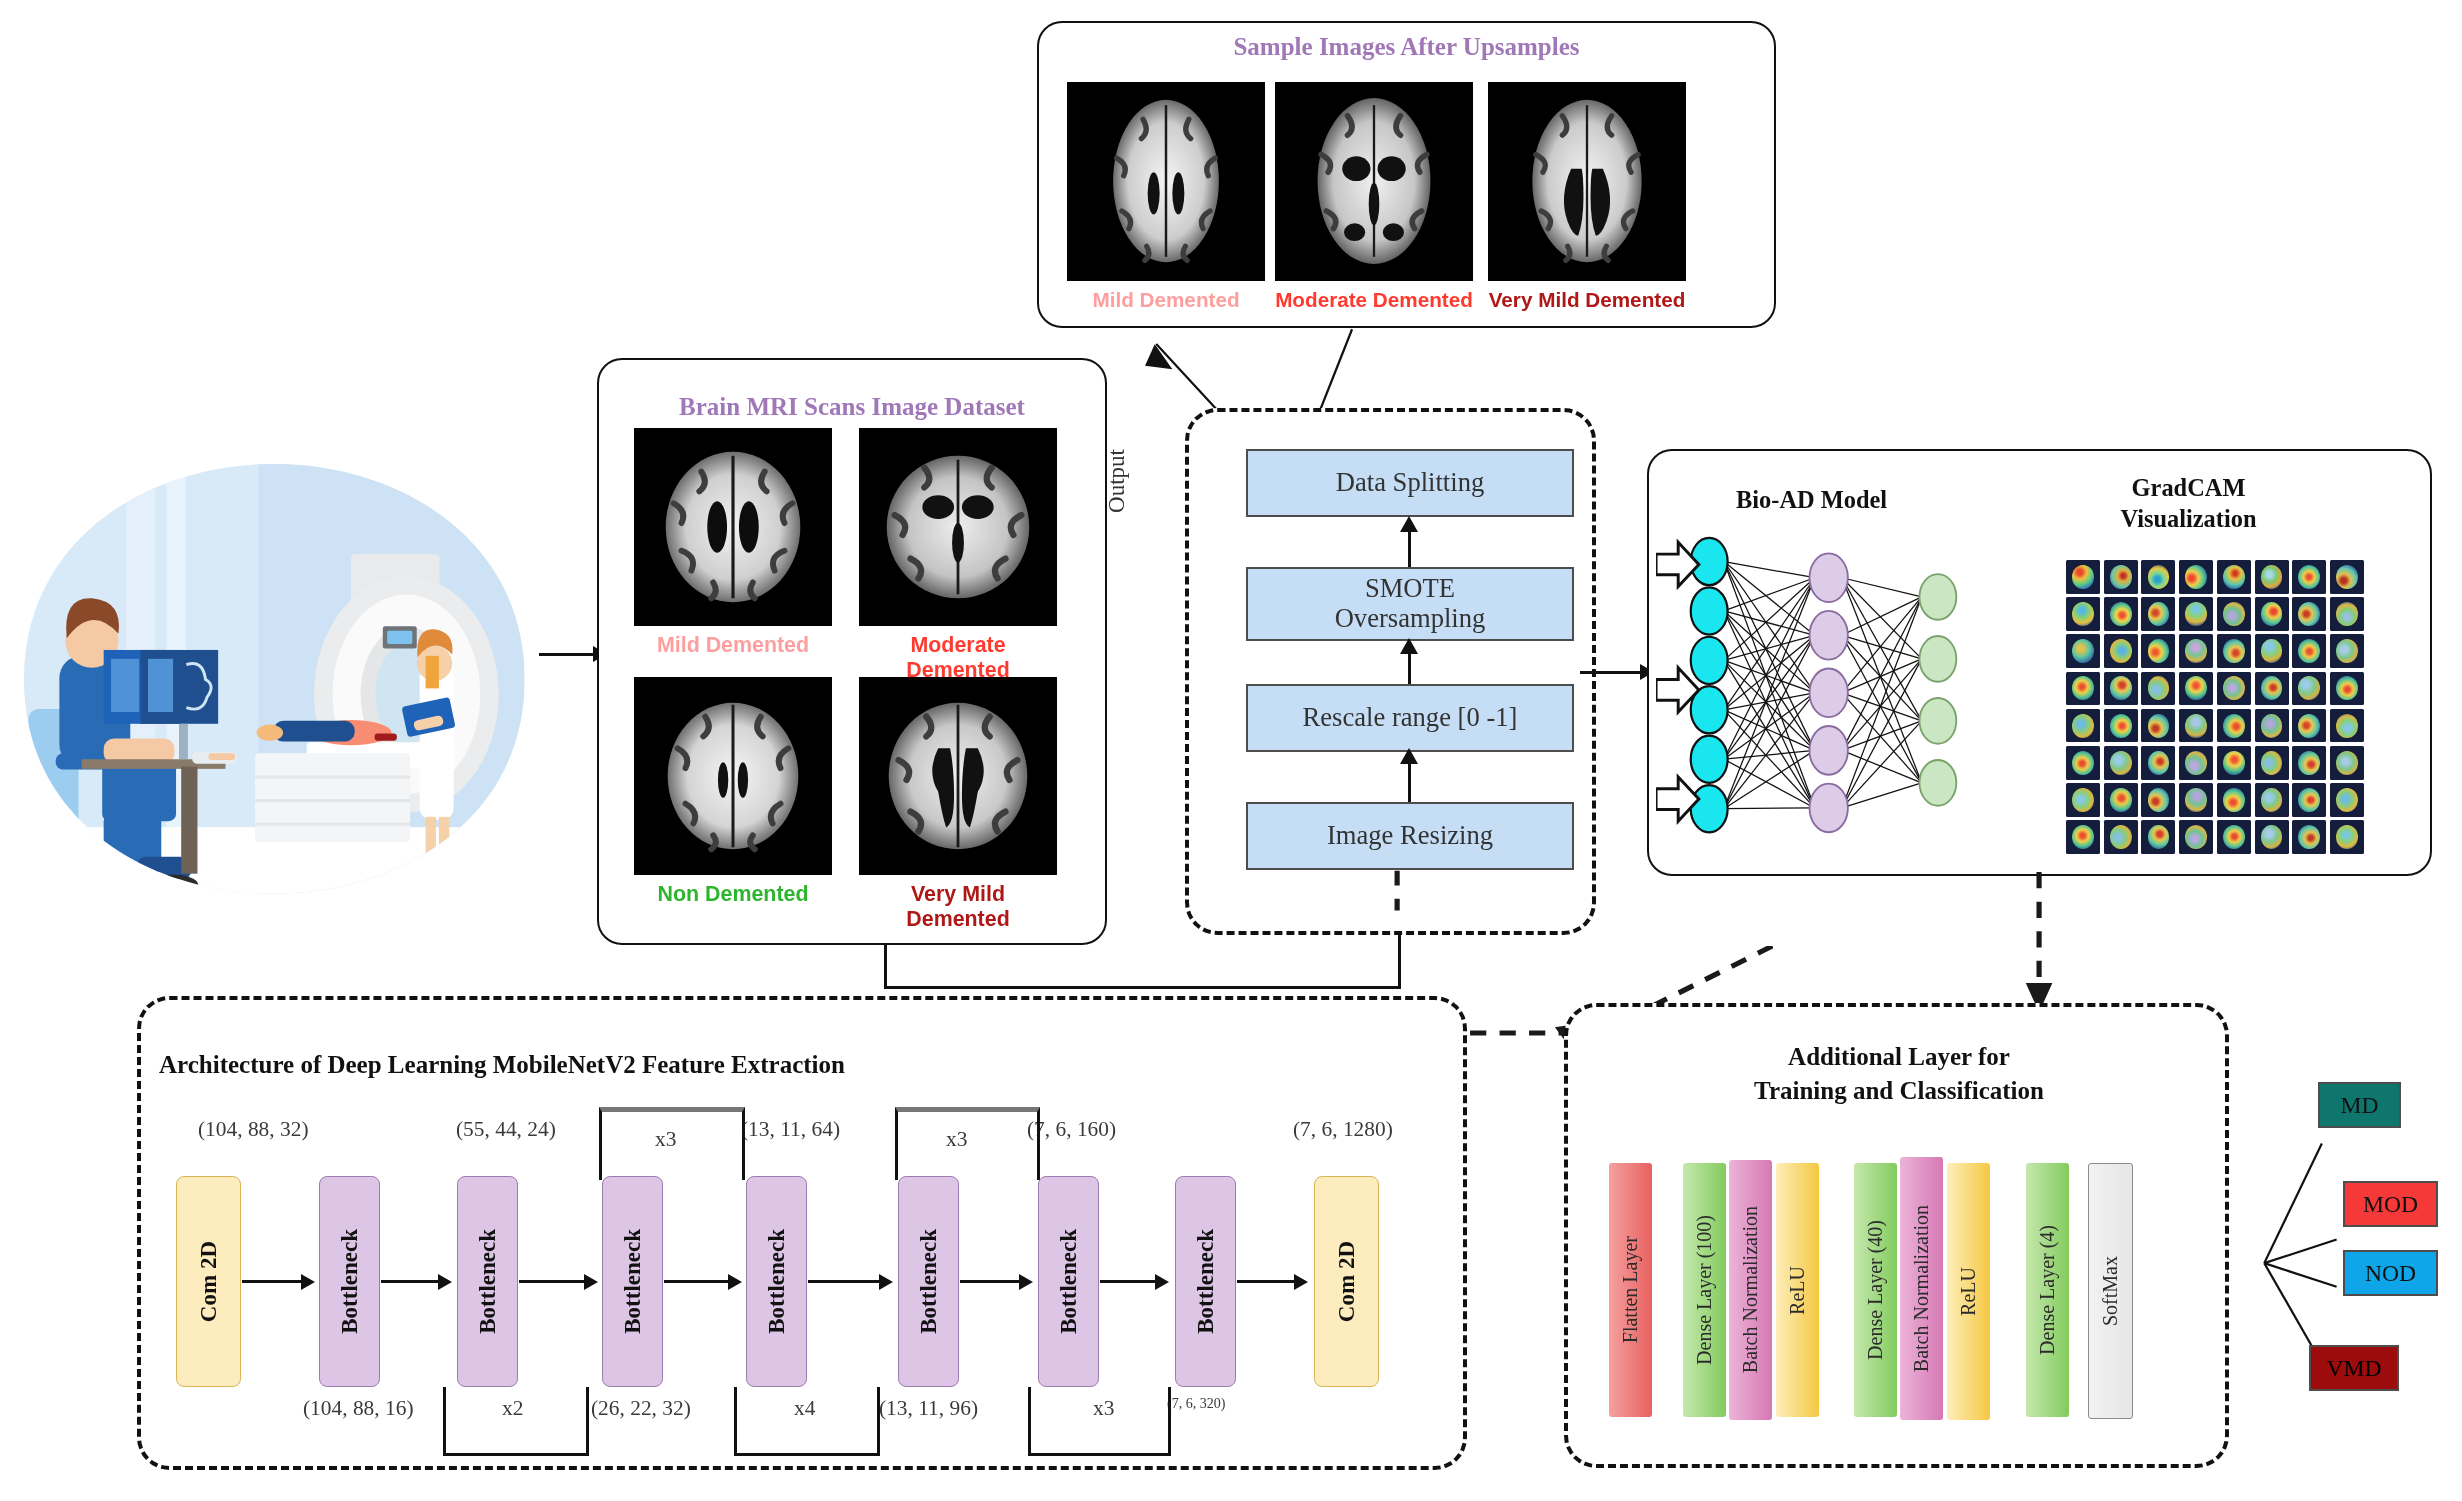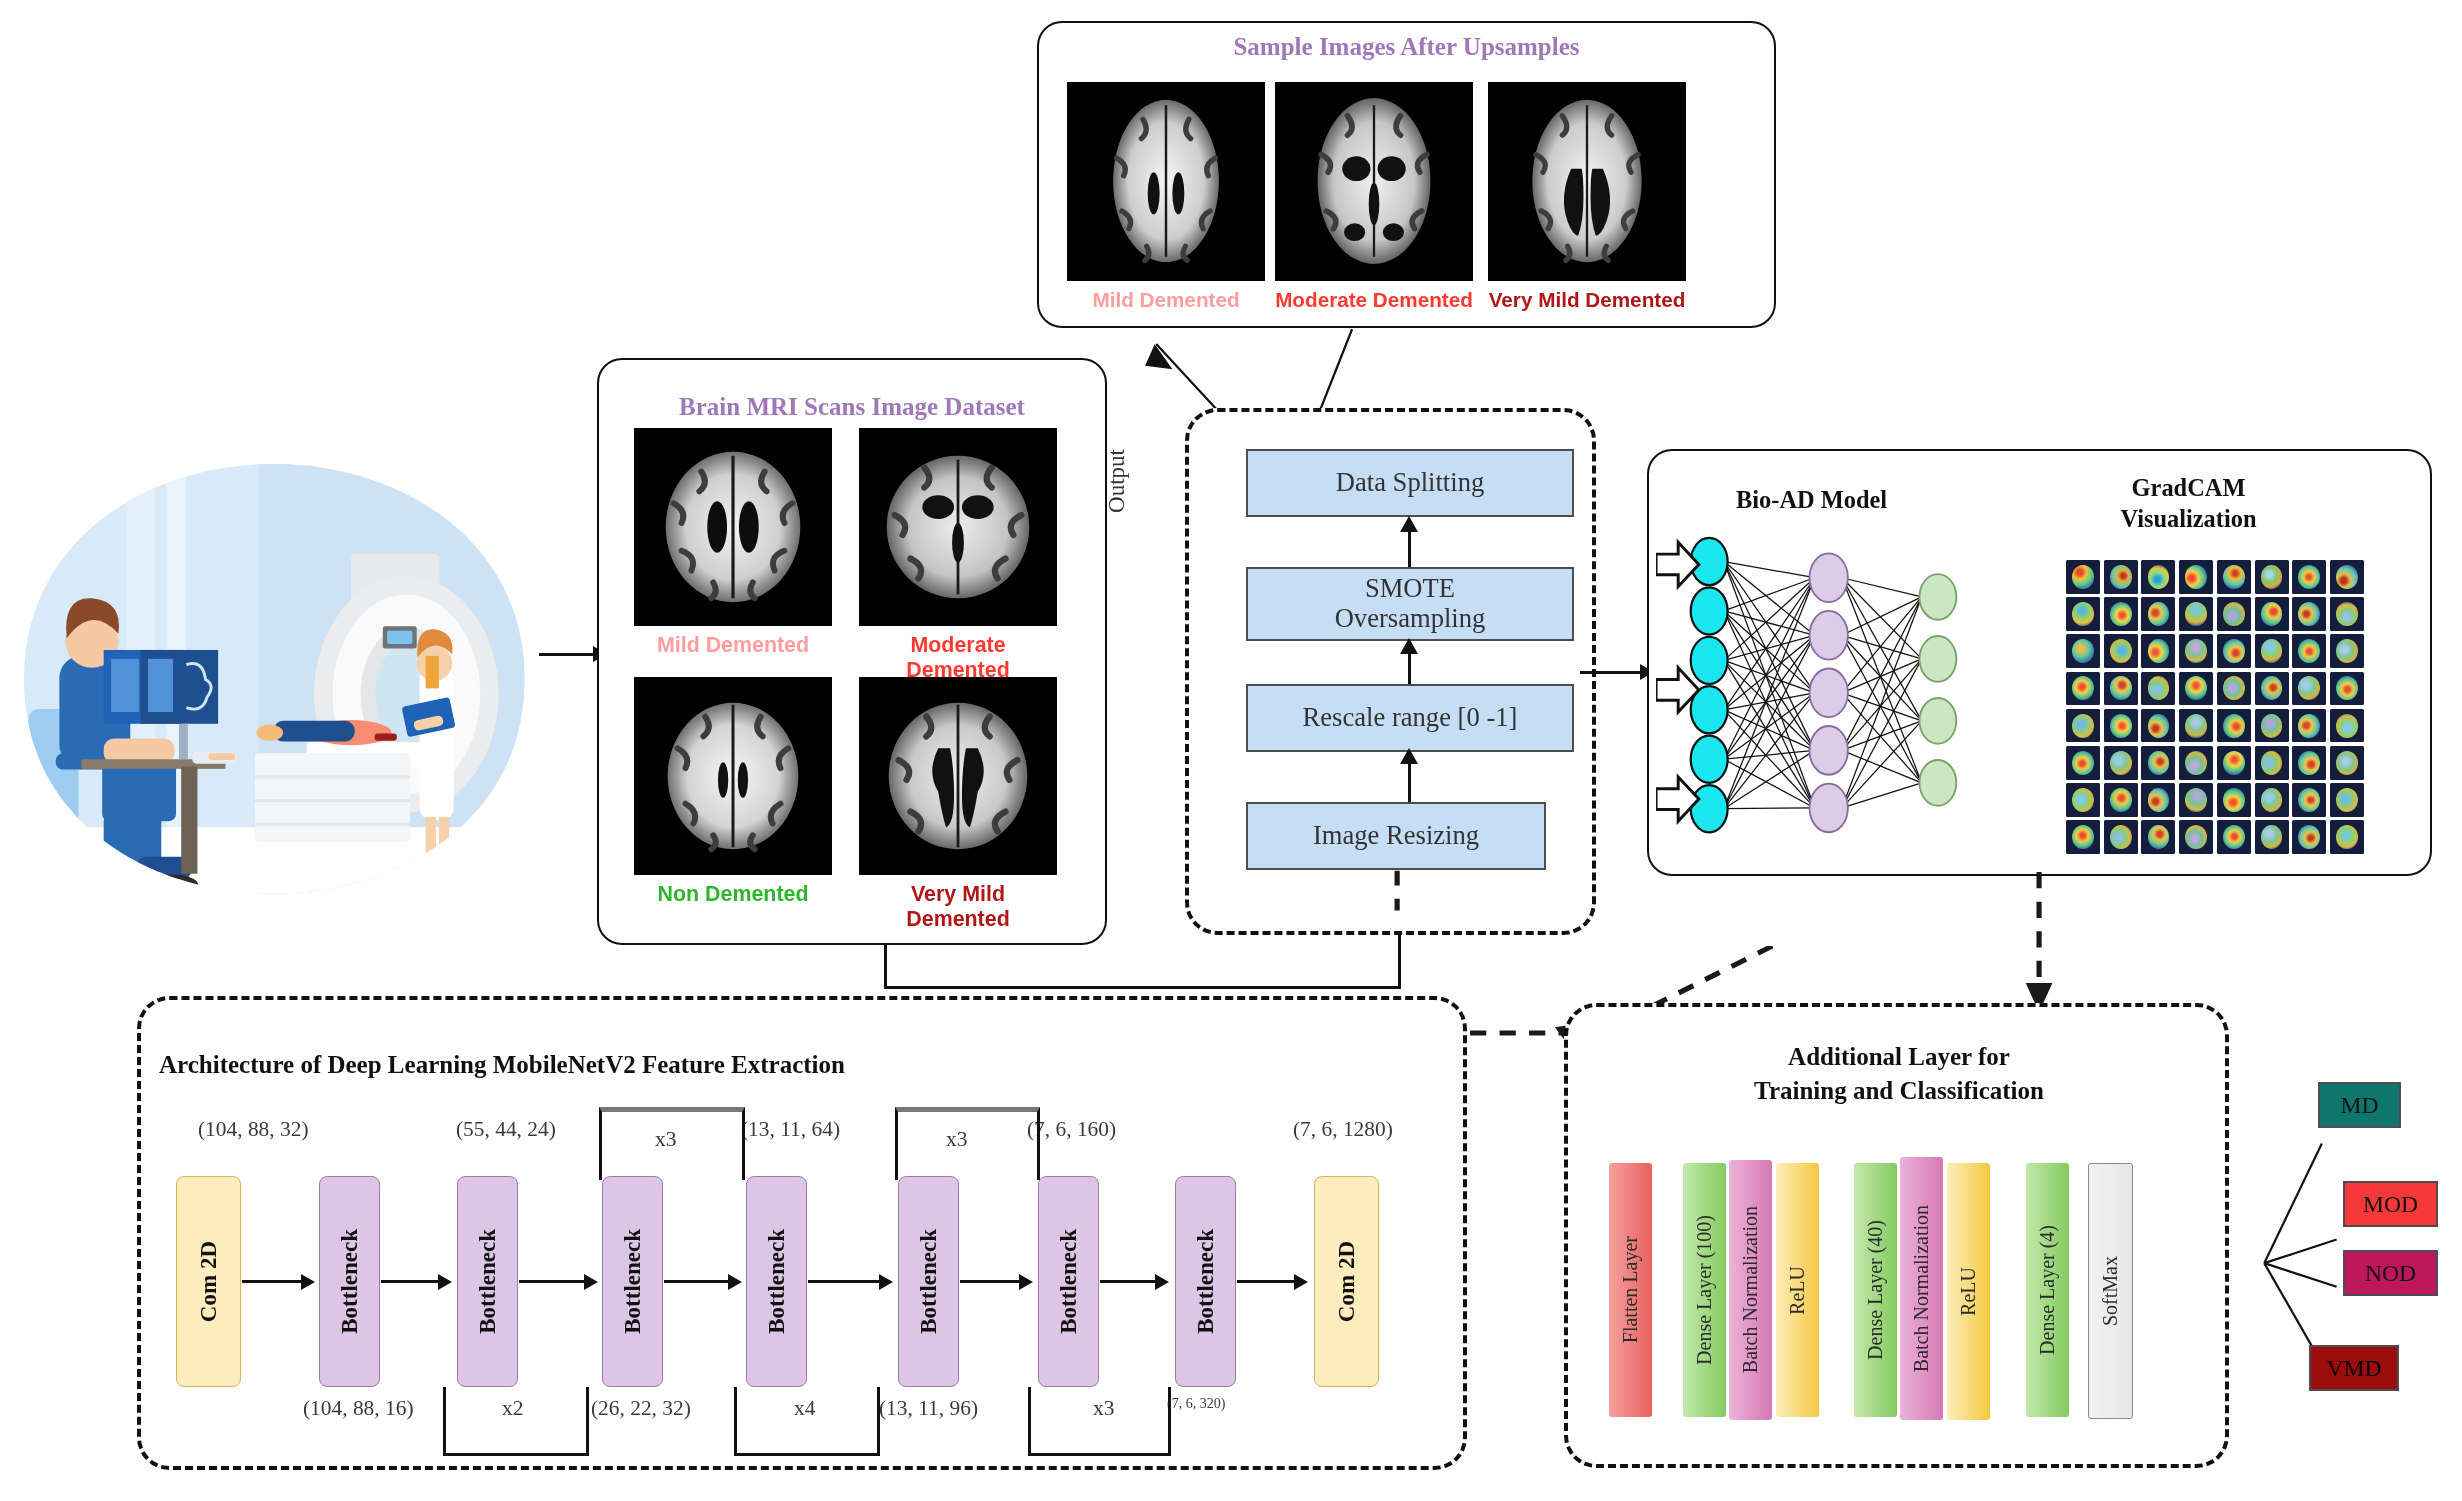--- a/index.html
+++ b/index.html
@@ -290,21 +290,21 @@
   <div><span>SMOTE</span><br>
        <span>Oversampling</span></div>
 </div>
 <div class="vline" style="left:1408px;top:649px;width:3px;height:37px;"></div>
 <div class="arrowup" style="left:1400px;top:638px;"></div>
 
 <div class="pbox abs" style="left:1246px;top:684px;width:328px;height:68px;font-size:26.6px;">Rescale range [0 -1]</div>
 <div class="vline" style="left:1408px;top:759px;width:3px;height:43px;"></div>
 <div class="arrowup" style="left:1400px;top:748px;"></div>
 
-<div class="pbox abs" style="left:1246px;top:802px;width:300px;height:68px;font-size:26.6px;">Image Resizing</div>
+<div class="pbox abs" style="left:1246px;top:802px;width:328px;height:68px;font-size:26.6px;">Image Resizing</div>
 
 <div class="hline" style="left:1580px;top:671px;width:66px;height:3px;"></div>
 <div class="arrowright" style="left:1640px;top:664px;"></div>
 
 <div class="panel-solid abs" style="left:1647px;top:449px;width:785px;height:427px;">
   <div class="ttl-black abs" style="left:29.6px;top:35px;width:266px;font-size:24.4px;">Bio-AD Model</div>
   <div class="ttl-black abs" style="left:399px;top:20.7px;width:281px;font-size:24.4px;line-height:1.3;">
     <span>GradCAM</span><br>
     <span>Visualization</span>
   </div>
@@ -720,15 +720,15 @@
 <svg class="abs" style="left:2242px;top:1086px;width:170px;height:310px;" viewBox="0 0 230 420">
   <g stroke="#111" stroke-width="3" fill="none">
     <line x1="30" y1="240" x2="108" y2="78"></line>
     <line x1="30" y1="240" x2="128" y2="208"></line>
     <line x1="30" y1="240" x2="128" y2="272"></line>
     <line x1="30" y1="240" x2="100" y2="362"></line>
   </g>
 </svg>
 <div class="clsbox" style="left:2318px;top:1082px;width:83px;height:46px;background:#0f766e;font-size:23.6px;">MD</div>
 <div class="clsbox" style="left:2343px;top:1181px;width:95px;height:46px;background:#f53838;font-size:23.6px;">MOD</div>
-<div class="clsbox" style="left:2343px;top:1250px;width:95px;height:46px;background:#be185d;font-size:23.6px;">NOD</div>
+<div class="clsbox" style="left:2343px;top:1250px;width:95px;height:46px;background:#0ea5e9;font-size:23.6px;">NOD</div>
 <div class="clsbox" style="left:2309px;top:1345px;width:90px;height:46px;background:#9c0c0c;color:#000;font-size:23.6px;">VMD</div>
 
 
 </body></html>

